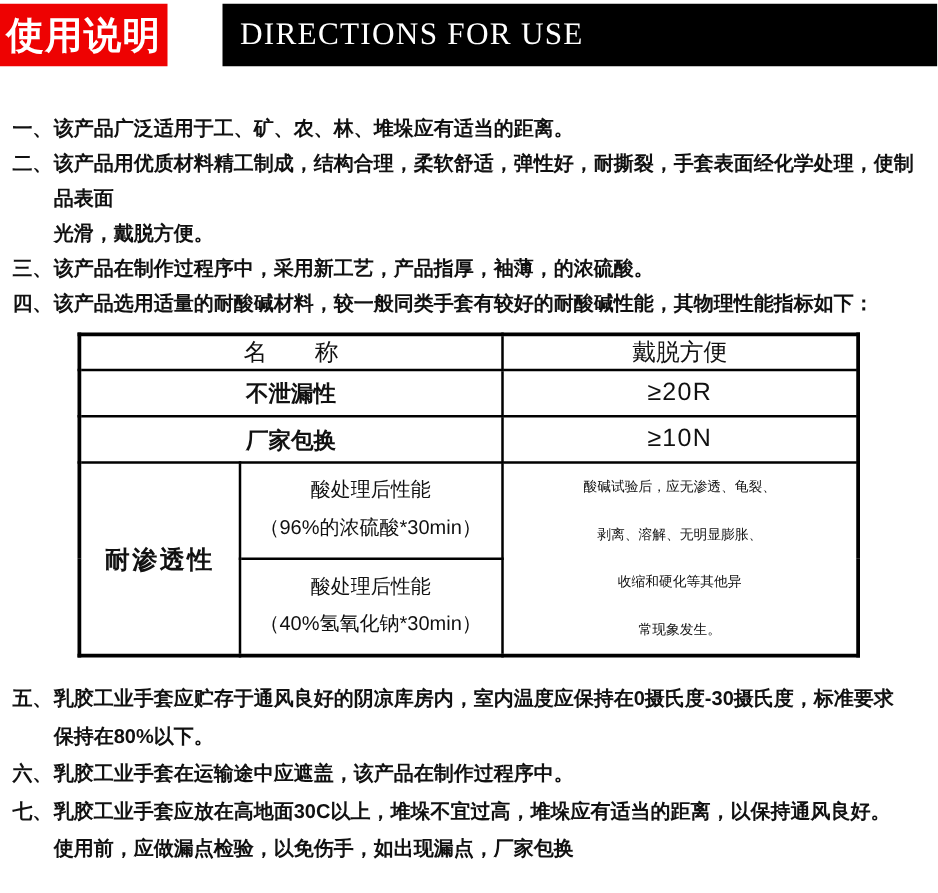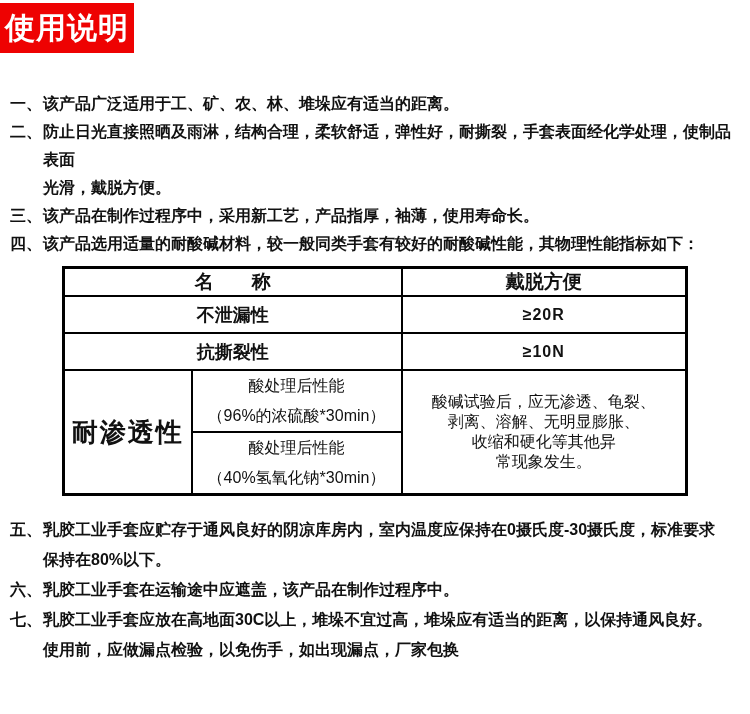--- a/index.html
+++ b/index.html
@@ -51,49 +51,50 @@
     width: 623px;
     margin: 8px 0 0 62px;
     border: 3px solid #000000;
   }
   table.spec td {
     border: 2px solid #000000;
     text-align: center;
     vertical-align: middle;
     padding: 0;
   }
-  .cell-h { font-size: 19px; font-weight: bold; height: 27px; }
+  .cell-h { font-size: 19px; font-weight: normal; height: 27px; }
   .cell-name { font-size: 18px; font-weight: bold; height: 37px; }
-  .cell-val { font-size: 16px; font-weight: bold; letter-spacing: 1px; }
-  .cell-perm { font-size: 26px; font-weight: bold; letter-spacing: 2px; }
+  .cell-val { font-size: 20px; font-weight: normal; letter-spacing: 1px; }
+  .cell-perm { font-size: 20px; font-weight: bold; letter-spacing: 2px; }
   .cell-sub { font-size: 16px; font-weight: normal; line-height: 30px; white-space: pre-line; height: 54px; }
-  .cell-req { font-size: 16px; font-weight: normal; line-height: 20px; white-space: pre-line; }
+  .cell-req { font-size: 11px; font-weight: normal; line-height: 38px; white-space: pre-line; }
 </style>
 </head>
 <body>
 
 <div class="page">
 
   <div class="header">
     <div class="header-badge">使用说明</div>
+    <div class="header-bar">DIRECTIONS FOR USE</div>
   </div>
 
   <div class="list list-top">
     <div class="item">
       <span class="num">一、</span>
       <span class="txt">该产品广泛适用于工、矿、农、林、堆垛应有适当的距离。</span>
     </div>
     <div class="item">
       <span class="num">二、</span>
-      <span class="txt">防止日光直接照晒及雨淋，结构合理，柔软舒适，弹性好，耐撕裂，手套表面经化学处理，使制品表面
+      <span class="txt">该产品用优质材料精工制成，结构合理，柔软舒适，弹性好，耐撕裂，手套表面经化学处理，使制品表面
 光滑，戴脱方便。</span>
     </div>
     <div class="item">
       <span class="num">三、</span>
-      <span class="txt">该产品在制作过程序中，采用新工艺，产品指厚，袖薄，使用寿命长。</span>
+      <span class="txt">该产品在制作过程序中，采用新工艺，产品指厚，袖薄，的浓硫酸。</span>
     </div>
     <div class="item">
       <span class="num">四、</span>
       <span class="txt">该产品选用适量的耐酸碱材料，较一般同类手套有较好的耐酸碱性能，其物理性能指标如下：</span>
     </div>
   </div>
 
   <table class="spec">
     <colgroup>
       <col style="width:128px">
@@ -103,21 +104,21 @@
     <tbody>
         <tr>
       <td colspan="2" class="cell-h">名　　称</td>
       <td class="cell-h">戴脱方便</td>
     </tr>
     <tr>
       <td colspan="2" class="cell-name">不泄漏性</td>
       <td class="cell-val">≥20R</td>
     </tr>
     <tr>
-      <td colspan="2" class="cell-name">抗撕裂性</td>
+      <td colspan="2" class="cell-name">厂家包换</td>
       <td class="cell-val">≥10N</td>
     </tr>
     <tr>
       <td rowspan="2" class="cell-perm">耐渗透性</td>
       <td class="cell-sub">酸处理后性能
 （96%的浓硫酸*30min）</td>
       <td rowspan="2" class="cell-req">酸碱试验后，应无渗透、龟裂、
 剥离、溶解、无明显膨胀、
 收缩和硬化等其他异
 常现象发生。</td>

